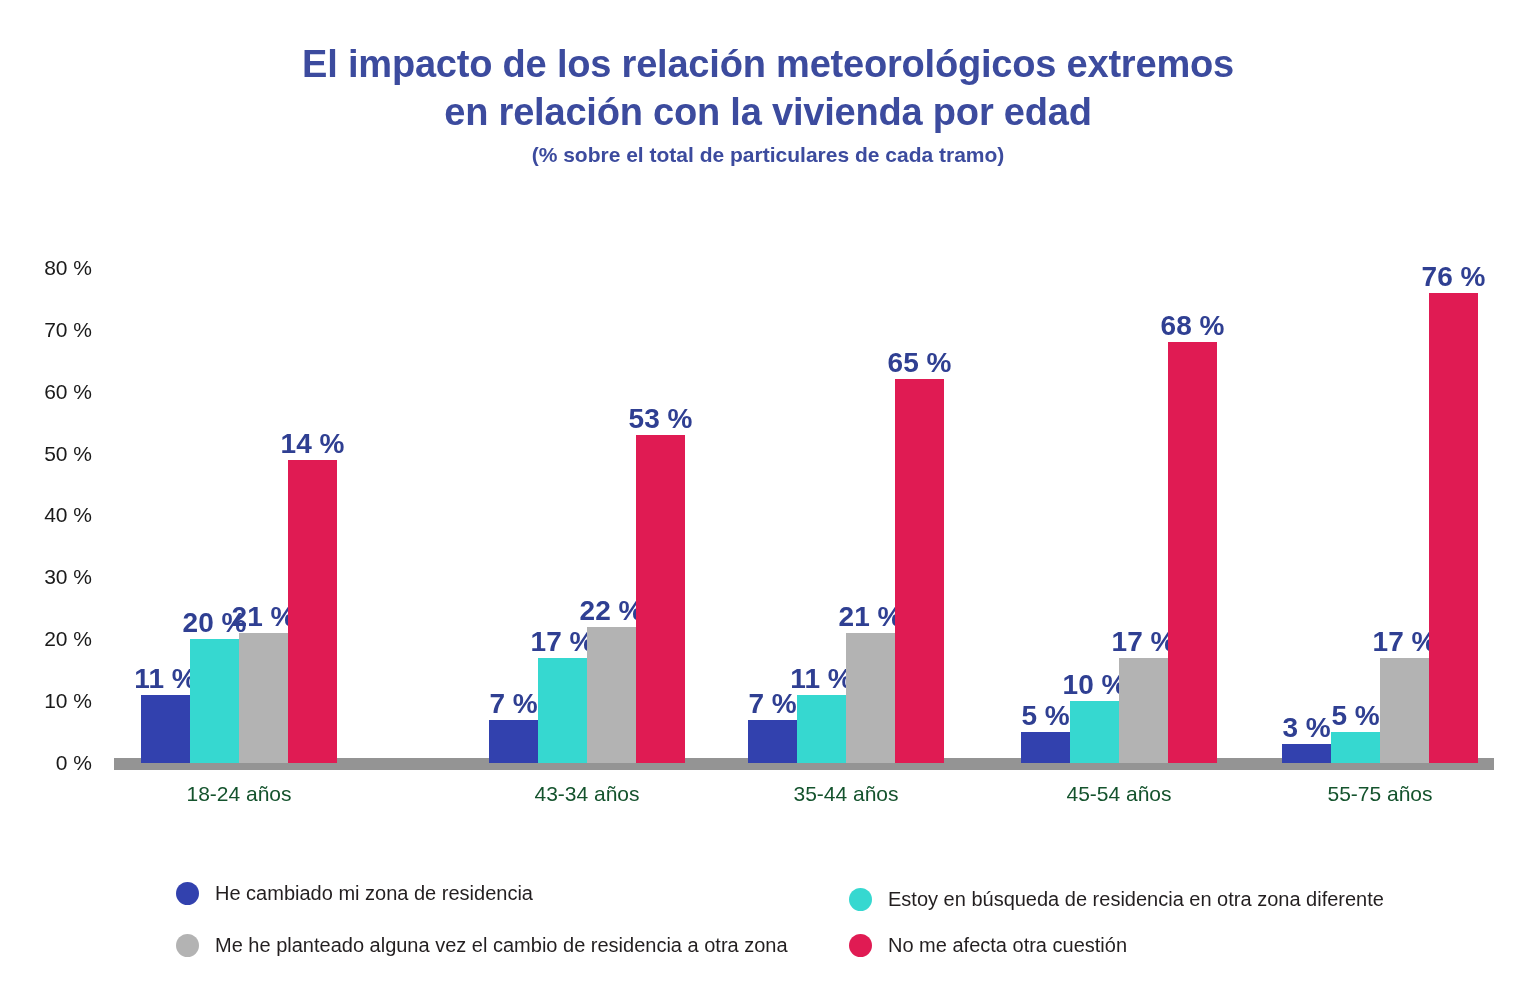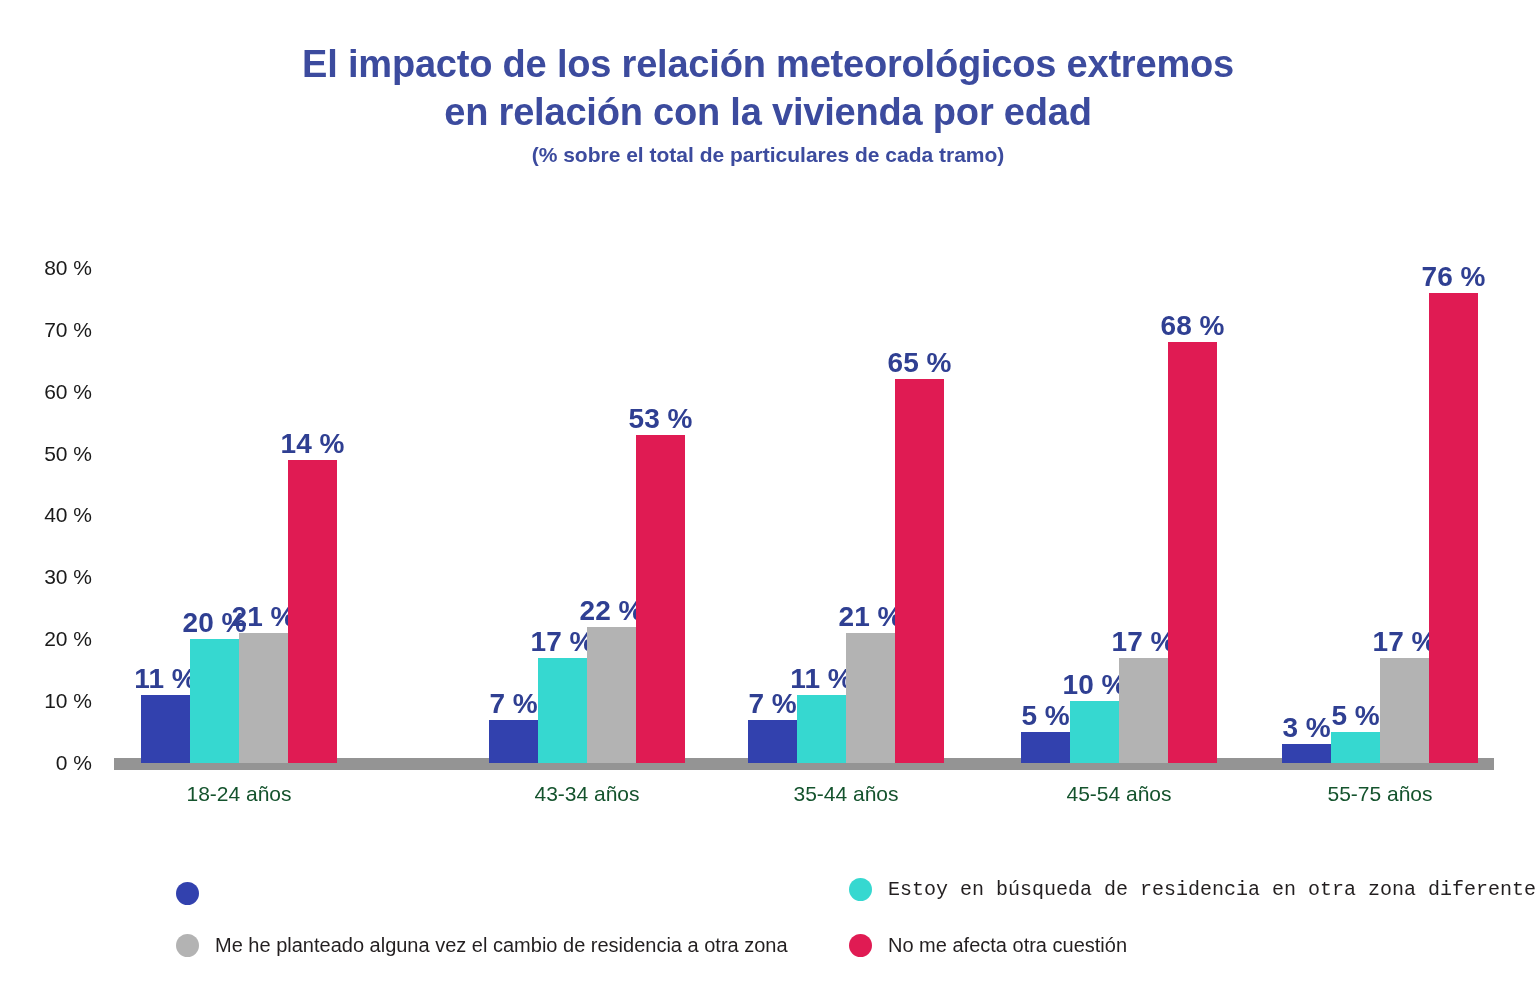--- a/index.html
+++ b/index.html
@@ -130,21 +130,21 @@
     height: 23px;
     border-radius: 50%;
     flex: 0 0 auto;
     margin-right: 16px;
   }
   .legend-label {
     font-size: 20px;
     color: #231f20;
   }
   .lg-0 { left: 176px; top: 10px; }
-  .lg-1 { left: 849px; top: 6px; font-family: Liberation Mono, monospace; }
+  .lg-1 { left: 849px; top: 16px; }
   .lg-2 { left: 176px; top: 62px; }
   .lg-3 { left: 849px; top: 62px; }
 </style>
 </head>
 <body>
 
 <div class="title-block">
   <div class="title-line">El impacto de los relación meteorológicos extremos</div>
   <div class="title-line">en relación con la vivienda por edad</div>
   <div class="subtitle-line">(% sobre el total de particulares de cada tramo)</div>
@@ -220,20 +220,21 @@
       <div class="xtick" style="left: 437px;">43-34 años</div>
       <div class="xtick" style="left: 696px;">35-44 años</div>
       <div class="xtick" style="left: 969px;">45-54 años</div>
       <div class="xtick" style="left: 1230px;">55-75 años</div>
     </div>
 </div>
 
 <div class="legend" id="legend">
     <div class="legend-item lg-0">
       <span class="legend-dot" style="background: rgb(50, 65, 174);"></span>
+      <span class="legend-label">He cambiado mi zona de residencia</span>
     </div>
     <div class="legend-item lg-1">
       <span class="legend-dot" style="background: rgb(54, 216, 208);"></span>
       <span class="legend-label">Estoy en búsqueda de residencia en otra zona diferente</span>
     </div>
     <div class="legend-item lg-2">
       <span class="legend-dot" style="background: rgb(179, 179, 179);"></span>
       <span class="legend-label">Me he planteado alguna vez el cambio de residencia a otra zona</span>
     </div>
     <div class="legend-item lg-3">

